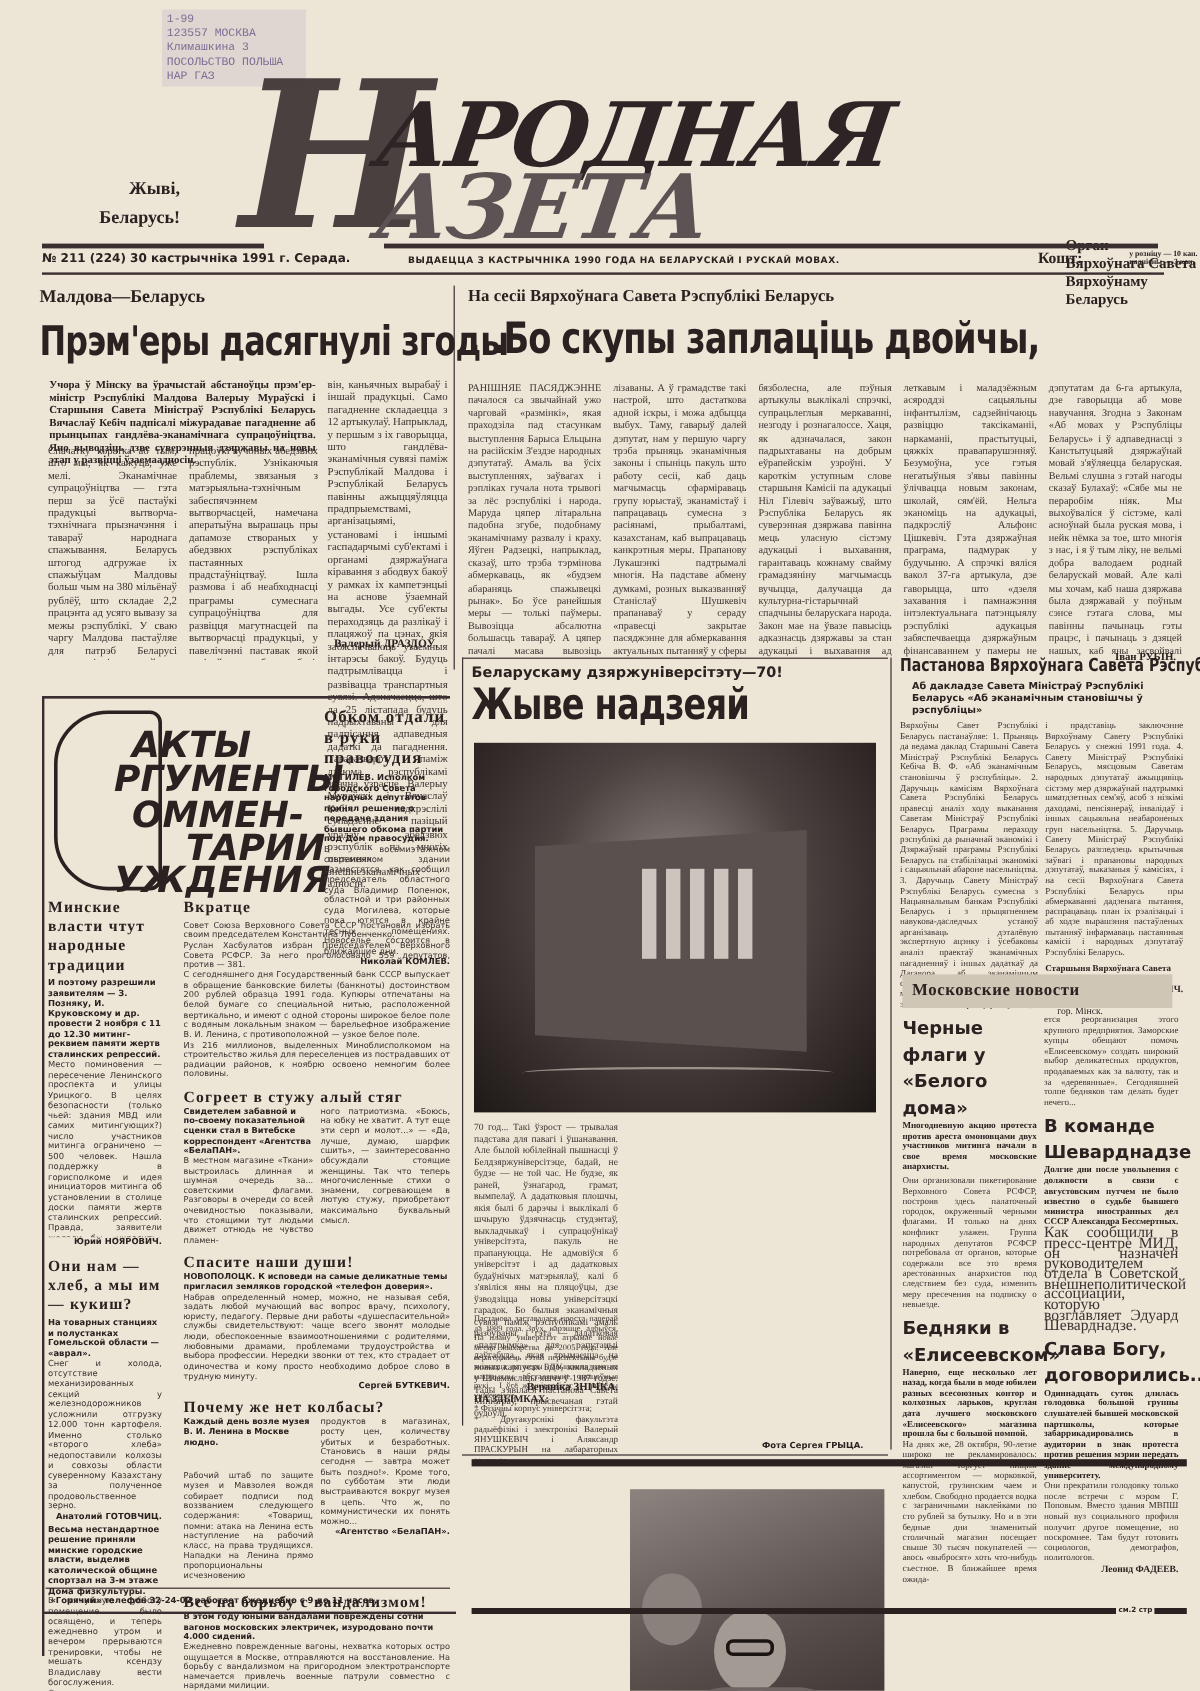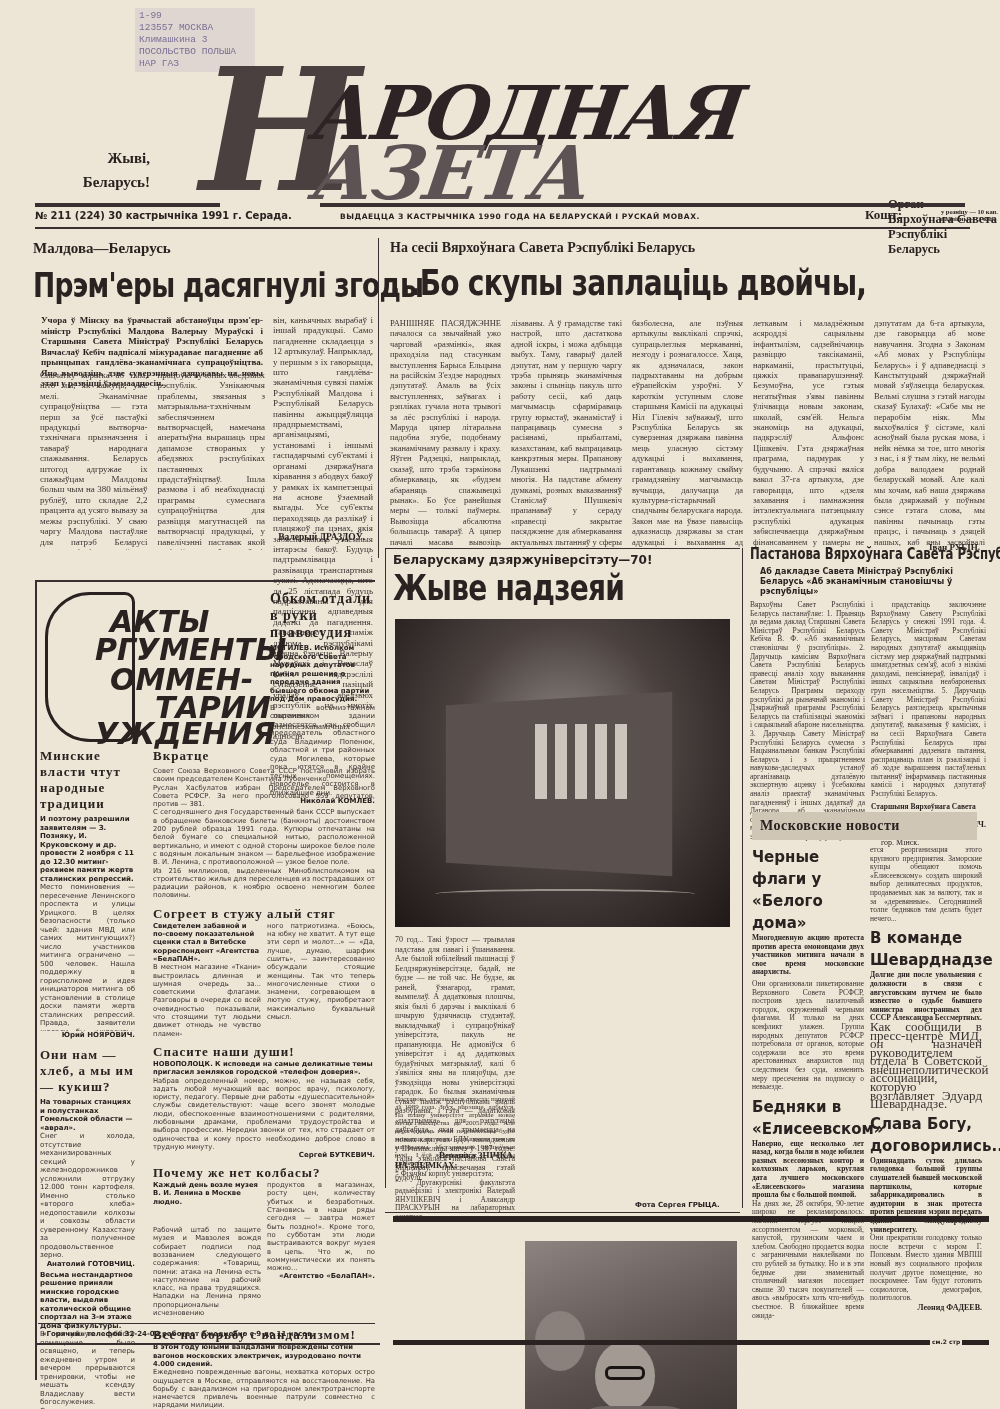--- a/index.html
+++ b/index.html
@@ -53,21 +53,21 @@
   <div>Беларусь!</div>
 </div>
 <div class="abs mast">
   <div class="mast-big">Н</div>
   <div class="mast-line1">АРОДНАЯ</div>
   <div class="mast-line2">АЗЕТА</div>
 </div>
 <div class="abs organ">
   <div>Орган</div>
   <div>Вярхоўнага Савета</div>
-  <div>Рэспублікі</div>
+  <div>Вярхоўнаму</div>
   <div>Беларусь</div>
 </div>
 <div class="abs rule-thick" style="left:35px;top:203px;width:185px;"></div>
 <div class="abs rule-thick" style="left:320px;top:203px;width:645px;"></div>
 <div class="abs issue">№ 211 (224) 30 кастрычніка 1991 г. Серада.</div>
 <div class="abs pubinfo">ВЫДАЕЦЦА З КАСТРЫЧНІКА 1990 ГОДА НА БЕЛАРУСКАЙ І РУСКАЙ МОВАХ.</div>
 <div class="abs price">
   <span>Кошт:</span>
   <span>
       <small>у розніцу — 10 кап.</small>

